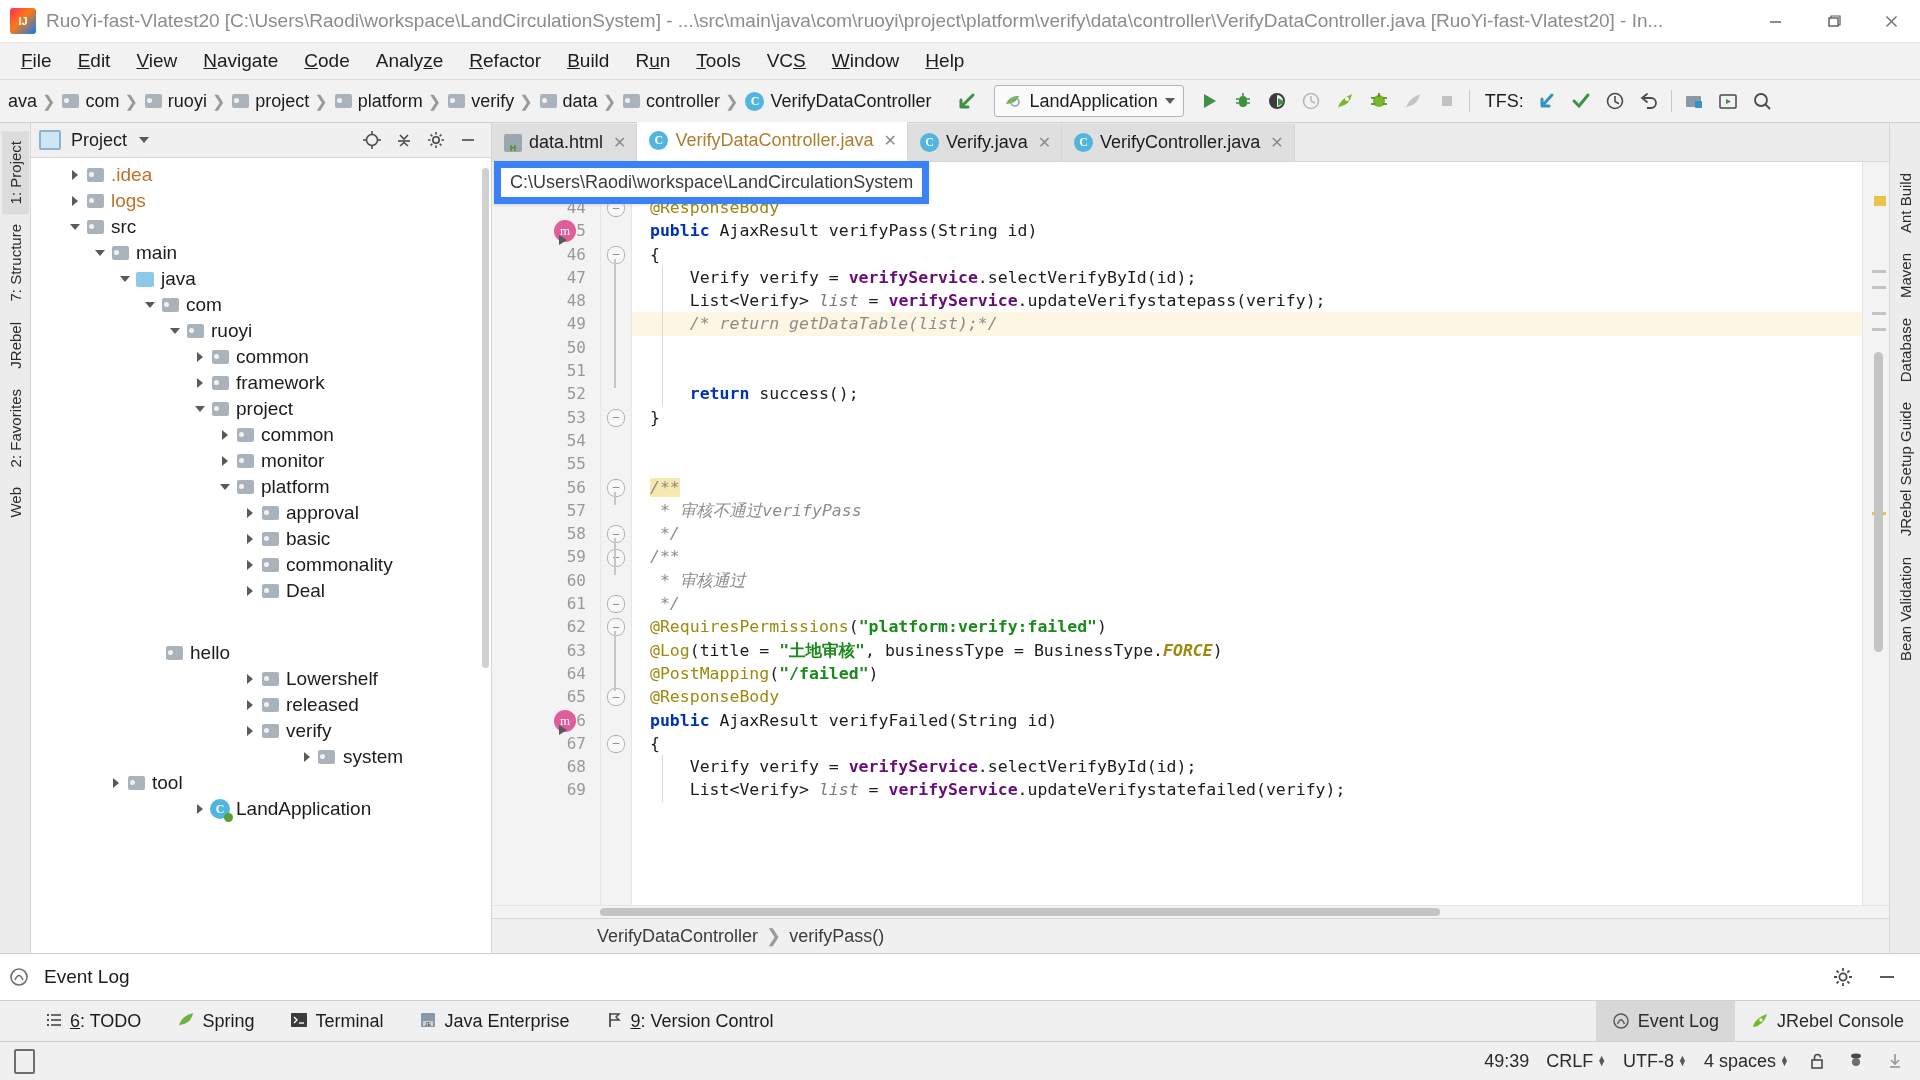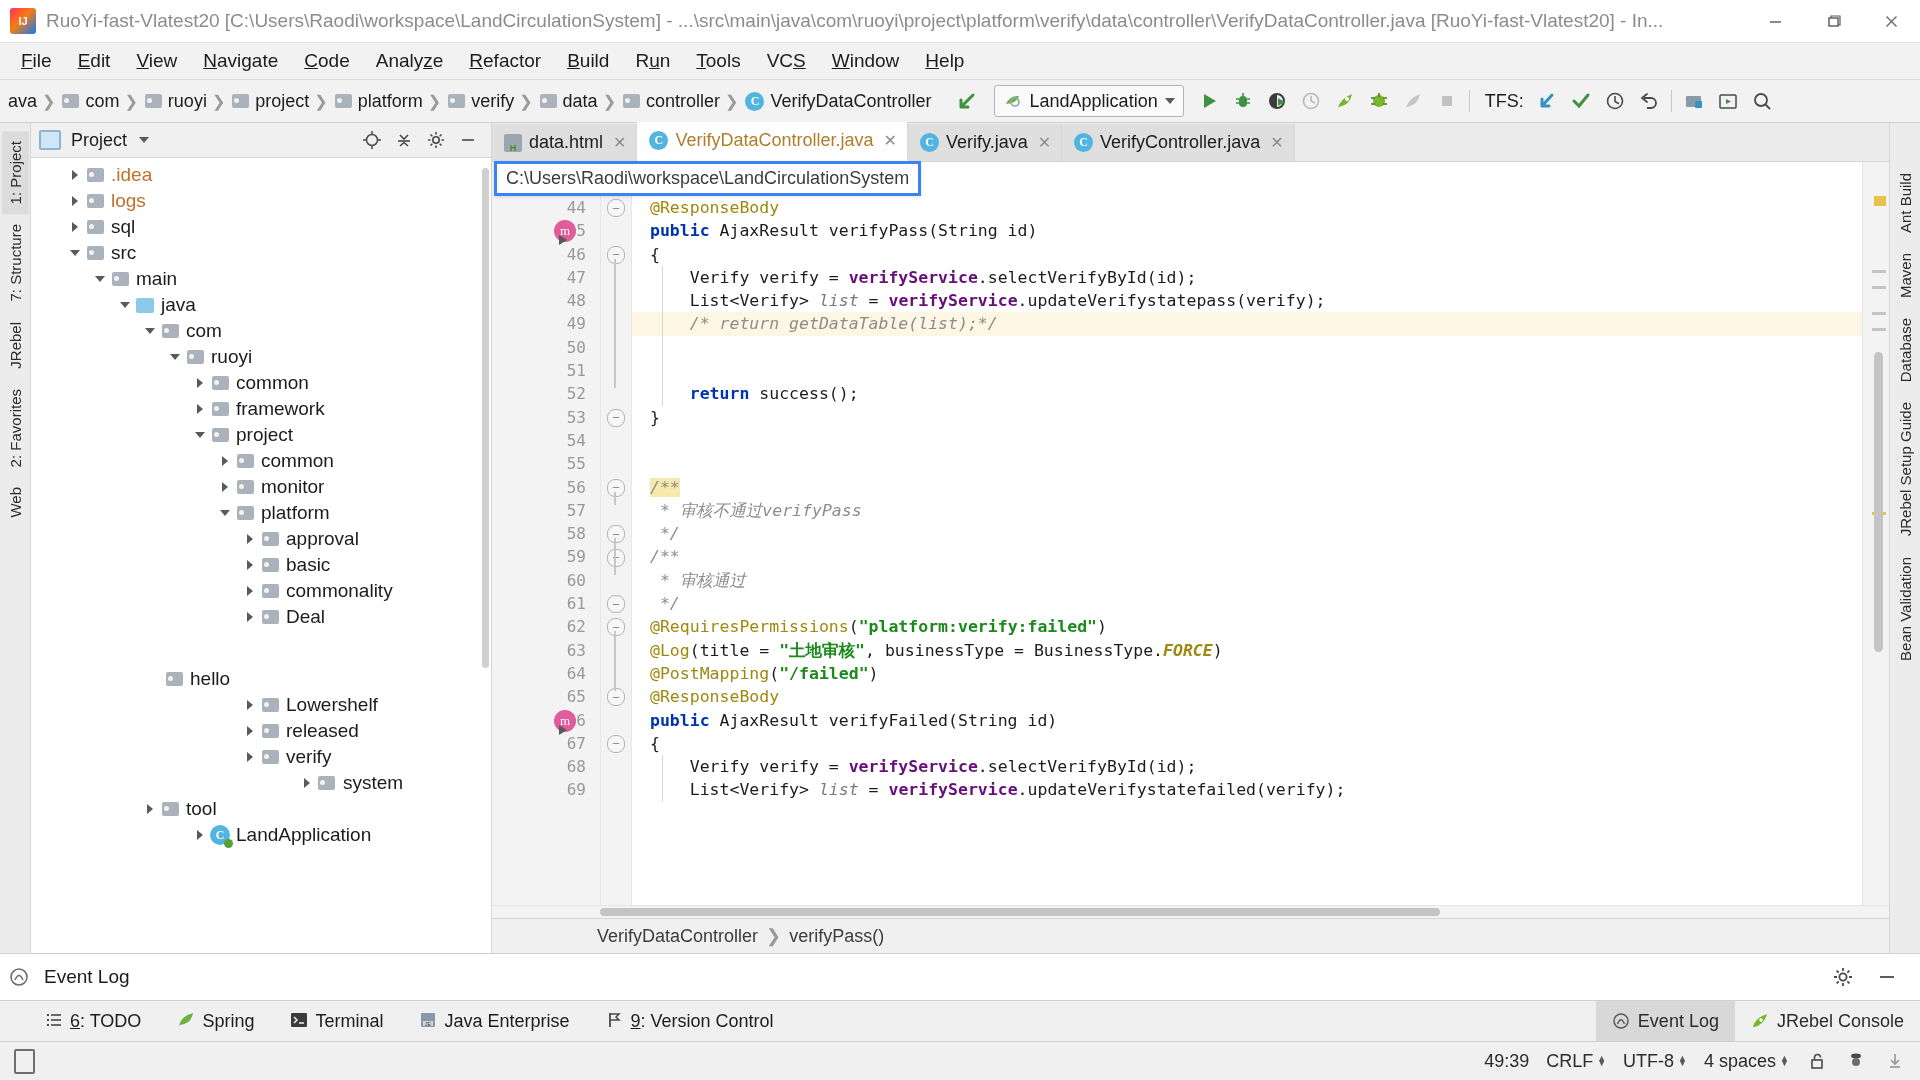--- a/index.html
+++ b/index.html
@@ -85,21 +85,21 @@
   .tabs{height:38px;min-height:38px;background:#ececec;display:flex;align-items:flex-end;border-bottom:1px solid #d6d6d6;}
   .tab{height:37px;display:flex;align-items:center;gap:7px;padding:0 10px 0 12px;border-right:1px solid #d6d6d6;
     font-size:18px;color:#1c1c1c;background:#dfdfdf;max-width:320px;}
   .tab.active{background:#ffffff;color:#b07d2b;border-bottom:2px solid #ffffff;}
   .tab .x{color:#8c8c8c;font-size:16px;margin-left:3px;}
   .html-ic{width:18px;height:18px;background:#9aa7b0;border-radius:2px;position:relative;}
   .html-ic::after{content:"H";position:absolute;left:0;right:0;bottom:-1px;text-align:center;font-size:9px;color:#4a8a2a;font-weight:bold;}
   .java-ic{width:19px;height:19px;border-radius:50%;background:#52b5e0;display:inline-flex;align-items:center;
     justify-content:center;color:#fff;font-size:12px;font-weight:bold;font-family:"Liberation Serif",serif;}
 
-  .tooltip{position:absolute;left:0px;top:0px;background:#ffffff;border:3px solid #3b82f6;
+  .tooltip{position:absolute;left:0px;top:0px;background:#ffffff;border:7px solid #3b82f6;
     padding:4px 9px;font-size:18px;color:#3c3c3c;z-index:40;white-space:nowrap;box-shadow:0 1px 3px rgba(0,0,0,.12);}
 
   .codewrap{flex:1;display:flex;min-height:0;position:relative;overflow:hidden;background:#fff;}
   .gutter{width:108px;min-width:108px;background:#f3f3f3;border-right:1px solid #e6e6e6;position:relative;}
   .foldcol{width:30px;min-width:30px;background:#f3f3f3;border-right:1px solid #e6e6e6;}
   .code{flex:1;position:relative;font-family:"DejaVu Sans Mono", monospace;font-size:16.5px;min-width:0;overflow:hidden;}
   .ln{height:23.3px;line-height:23.3px;text-align:right;padding-right:14px;color:#999999;
       font-family:"DejaVu Sans Mono",monospace;font-size:16px;position:relative;}
   .gutter-rows{padding-top:6px;}
   .codeline{height:23.3px;line-height:23.3px;white-space:pre;padding-left:18px;color:#1c1c1c;}
@@ -423,27 +423,20 @@
             <span class="tlabel folderorange">.idea</span>
           </div>
           <div class="row" style="padding-left: 35px;">
             <span class="arrow right"></span>
             <span class="ticon">
               <span class="folder-ic"></span>
             </span>
             <span class="tlabel folderorange">logs</span>
           </div>
           <div class="row" style="padding-left: 35px;">
-            <span class="arrow right"></span>
-            <span class="ticon">
-              <span class="folder-ic"></span>
-            </span>
-            <span class="tlabel">sql</span>
-          </div>
-          <div class="row" style="padding-left: 35px;">
             <span class="arrow down"></span>
             <span class="ticon">
               <span class="folder-ic"></span>
             </span>
             <span class="tlabel">src</span>
           </div>
           <div class="row" style="padding-left: 60px;">
             <span class="arrow down"></span>
             <span class="ticon">
               <span class="folder-ic"></span>
@@ -569,21 +562,21 @@
             </span>
             <span class="tlabel">verify</span>
           </div>
           <div class="row" style="padding-left: 185px; justify-content: center;">
             <span class="arrow right"></span>
             <span class="ticon">
               <span class="folder-ic"></span>
             </span>
             <span class="tlabel">system</span>
           </div>
-          <div class="row" style="padding-left: 110px;">
+          <div class="row" style="padding-left: 76px;">
             <span class="arrow right"></span>
             <span class="ticon">
               <span class="folder-ic"></span>
             </span>
             <span class="tlabel">tool</span>
           </div>
           <div class="row" style="padding-left: 160px;">
             <span class="arrow right"></span>
             <span class="ticon">
               <span class="app-ic">C</span>

